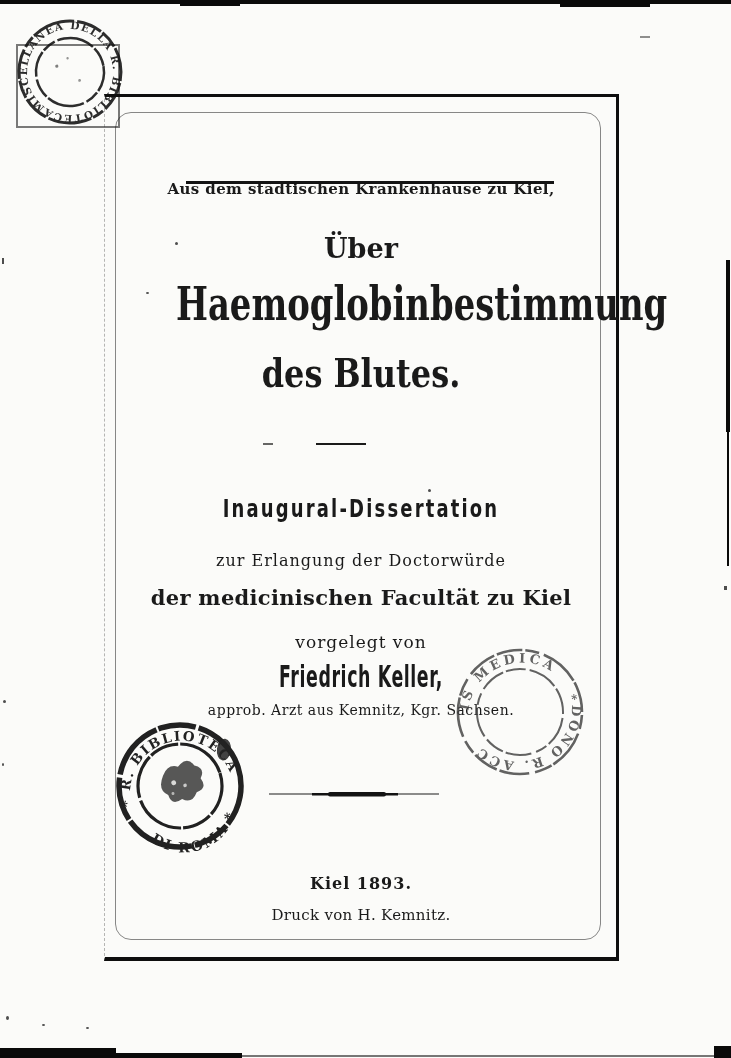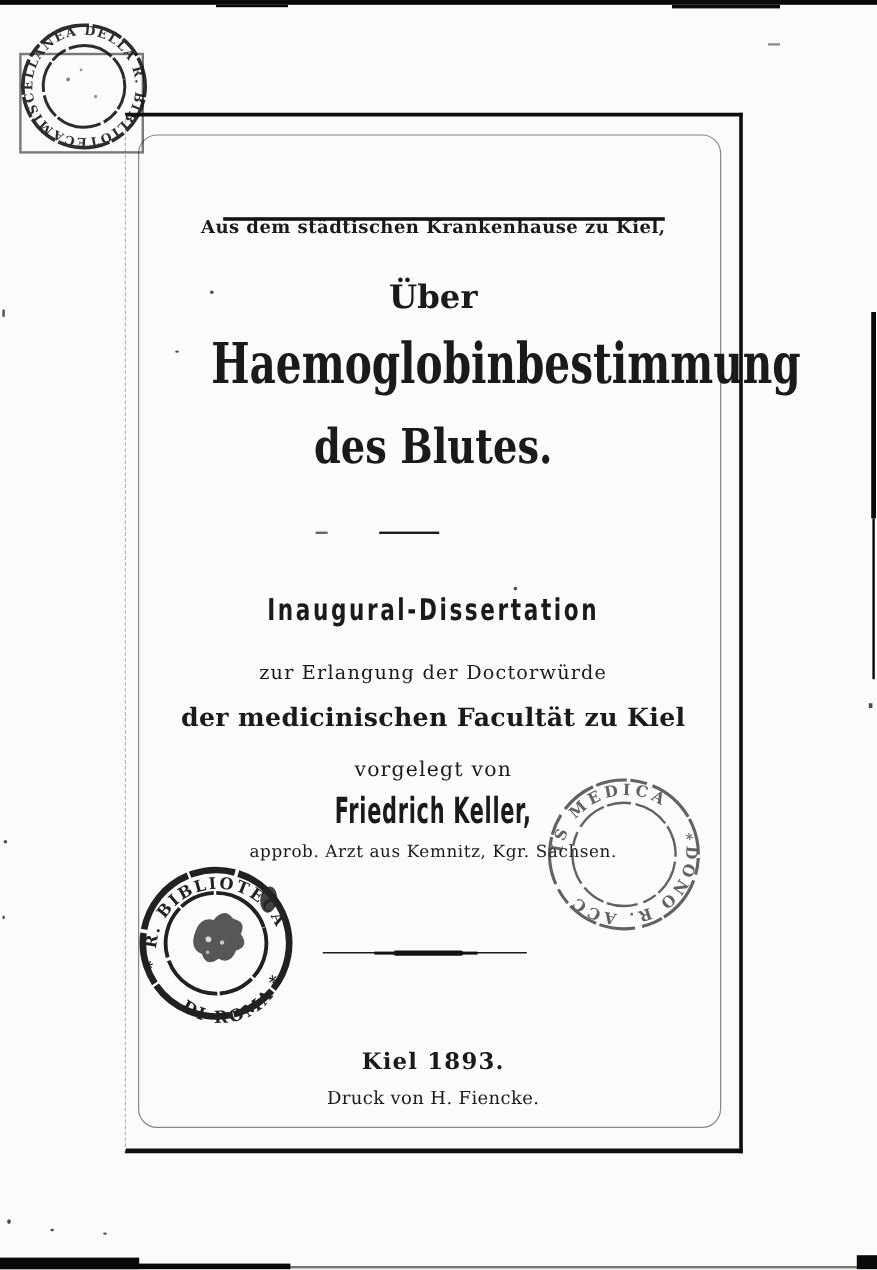--- a/index.html
+++ b/index.html
@@ -30,21 +30,21 @@
   .divider-dash{left:263px;top:443px;width:10px;height:2px;background:rgba(20,20,20,.65);}
   .diss-heading{top:494px;font-family:"DejaVu Sans","Liberation Sans",sans-serif;
     font-size:25px;font-weight:bold;letter-spacing:3px;transform:scaleX(.72);white-space:nowrap;}
   .purpose-line{top:551px;font-size:16px;letter-spacing:1px;}
   .faculty-line{top:585px;font-size:21px;font-weight:bold;letter-spacing:.3px;}
   .presented-by{top:632px;font-size:17px;letter-spacing:1px;}
   .author-name{top:659px;font-family:"DejaVu Sans","Liberation Sans",sans-serif;
     font-size:30px;font-weight:bold;letter-spacing:1px;transform:scaleX(.58);white-space:nowrap;}
   .author-cred{top:702px;font-size:14px;letter-spacing:.5px;}
   .ornament{left:266px;top:789px;width:176px;height:10px;}
-  .place-year{top:874px;font-size:19px;font-weight:bold;letter-spacing:1px;}
+  .place-year{top:874px;font-size:16px;font-weight:bold;letter-spacing:1px;}
   .printer{top:906px;font-size:15px;letter-spacing:.3px;}
   
   .stamp{pointer-events:none;}
   .stamp-topleft{left:0px;top:2px;width:140px;height:140px;transform:rotate(-10deg);opacity:.88;}
   .stamp-box{left:16px;top:44px;width:100px;height:80px;border:2px solid rgba(15,15,15,.55);}
   .stamp-roma{left:105px;top:711px;width:150px;height:150px;transform:rotate(-18deg);opacity:.94;}
   .stamp-dono{left:445px;top:637px;width:150px;height:150px;transform:rotate(-24deg);opacity:.8;}
   
   .edge-top{left:0;top:0;width:731px;height:4px;background:#0a0a0a;}
   .edge-top-b1{left:180px;top:4px;width:60px;height:2px;background:#0a0a0a;}
@@ -83,21 +83,21 @@
   <div class="abs centered author-cred">approb. Arzt aus Kemnitz, Kgr. Sachsen.</div>
 
   <svg class="abs ornament" viewBox="0 0 176 10" xmlns="http://www.w3.org/2000/svg">
     <line x1="3" y1="5" x2="173" y2="5" stroke="#1d1d1d" stroke-width="1.2"></line>
     <rect x="62" y="3" width="58" height="4.5" rx="2" fill="#131313"></rect>
     <rect x="46" y="4" width="18" height="2.5" fill="#131313"></rect>
     <rect x="118" y="4" width="14" height="2.5" fill="#131313"></rect>
   </svg>
 
   <div class="abs centered place-year">Kiel 1893.</div>
-  <div class="abs centered printer">Druck von H. Fiencke.</div>
+  <div class="abs centered printer">Druck von H. Kemnitz.</div>
 
   <div class="abs stamp-box"></div>
   <svg class="abs stamp stamp-topleft" viewBox="0 0 140 140" xmlns="http://www.w3.org/2000/svg">
     <circle cx="70" cy="70" r="51" fill="none" stroke="#111" stroke-width="3" stroke-dasharray="18 2 30 3 12 2 44 3 26 2"></circle>
     <circle cx="70" cy="70" r="34" fill="none" stroke="#111" stroke-width="2.5" stroke-dasharray="26 2 14 3 38 2 20 3"></circle>
     <g transform="rotate(-45 70 70)">
       <path id="tlArc" fill="none" d="M 27,70 A 43,43 0 0 1 113,70 A 43,43 0 0 1 27,70"></path>
       <text font-family="'DejaVu Serif',serif" font-size="10.5" font-weight="bold" letter-spacing="1.3" fill="#101010">
         <textPath href="#tlArc">MISCELLANEA DELLA R. BIBLIOTECA</textPath>
       </text>

